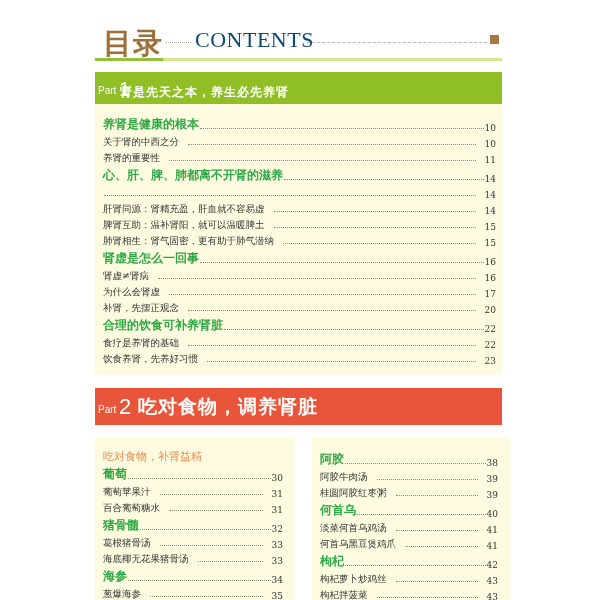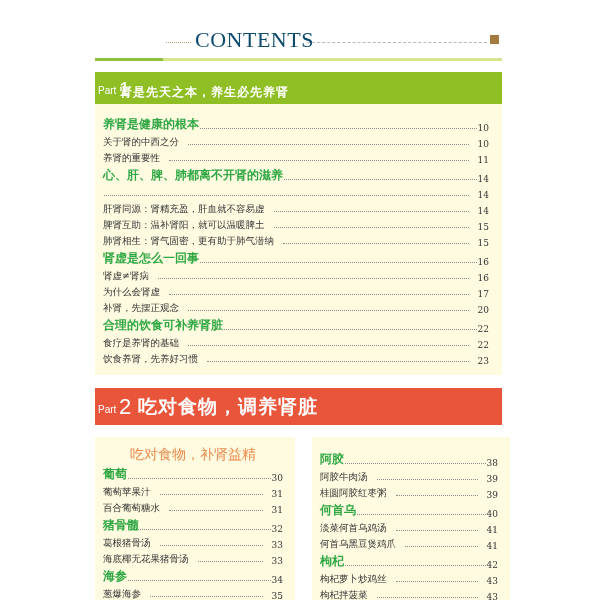--- a/index.html
+++ b/index.html
@@ -26,35 +26,36 @@
                 font-family:"DejaVu Sans","Liberation Sans",sans-serif; letter-spacing:1px; }
   .part2 .part-label { bottom:10px; }
   .part2 .part-num { bottom:5px; font-size:22px; }
   .part2 .part-title { left:43px; bottom:5px; font-size:19px; }
 
   .box { position:absolute; background:#fffbe1; }
   .box1 { left:0; top:104px; width:407px; height:271px; }
   .box2a { left:0; top:437px; width:200px; height:163px; }
   .box2b { left:217px; top:437px; width:198px; height:163px; }
 
-  .toc { position:absolute; left:8px; right:13px; }
+  .toc { position:absolute; left:8px; right:6px; }
   .row { display:flex; align-items:flex-end; white-space:nowrap; }
   .row .t { flex:0 0 auto; }
   .row .d { flex:1 1 auto; border-bottom:1px dotted #8b8b8b; margin:0 1px 4px 1px; height:1px; }
   .row .p { flex:0 0 auto; font-size:9px; color:#333; }
   .h { height:19px; color:#2fa843; font-size:12px; font-weight:bold; }
   .h .p { color:#333; font-weight:normal; }
   .i { height:16px; color:#333; font-size:9.5px;gap:8px; }
-  .cat { color:#e98b4d; font-size:14px; height:17px;margin-left:27px; }
+  .cat { color:#e98b4d; font-size:11px; height:17px; }
 </style>
 </head>
 <body>
 
 <div class="page">
   <div class="hdr">
+    <span class="hdr-cn">目录</span>
     <span class="hdr-dots1"></span>
     <span class="hdr-en">CONTENTS</span>
     <span class="hdr-dots2"></span>
     <span class="hdr-square"></span>
     <span class="hdr-line"></span>
     <span class="hdr-line-strong"></span>
   </div>
 
   <div class="part part1">
     <span class="part-label">Part</span>

